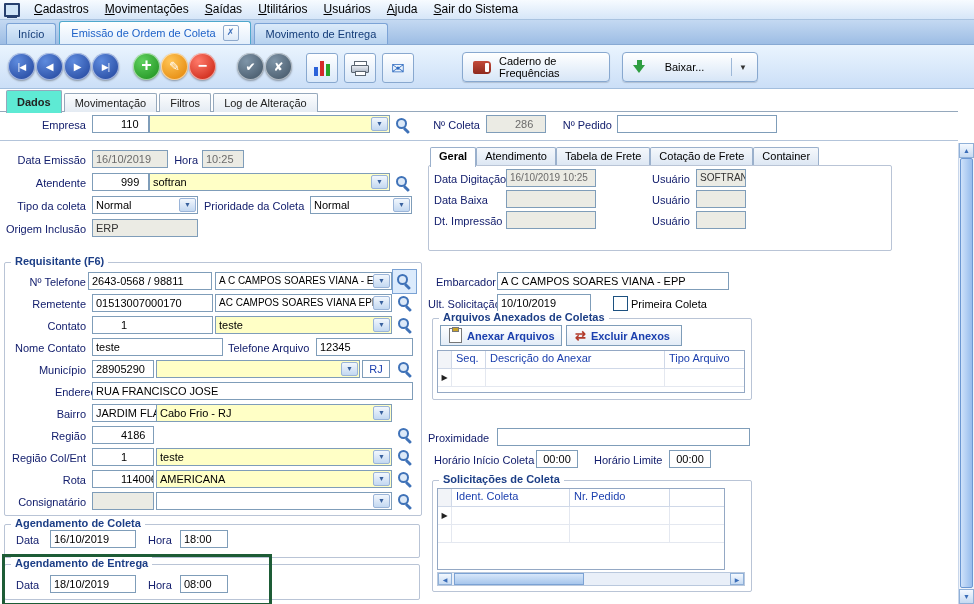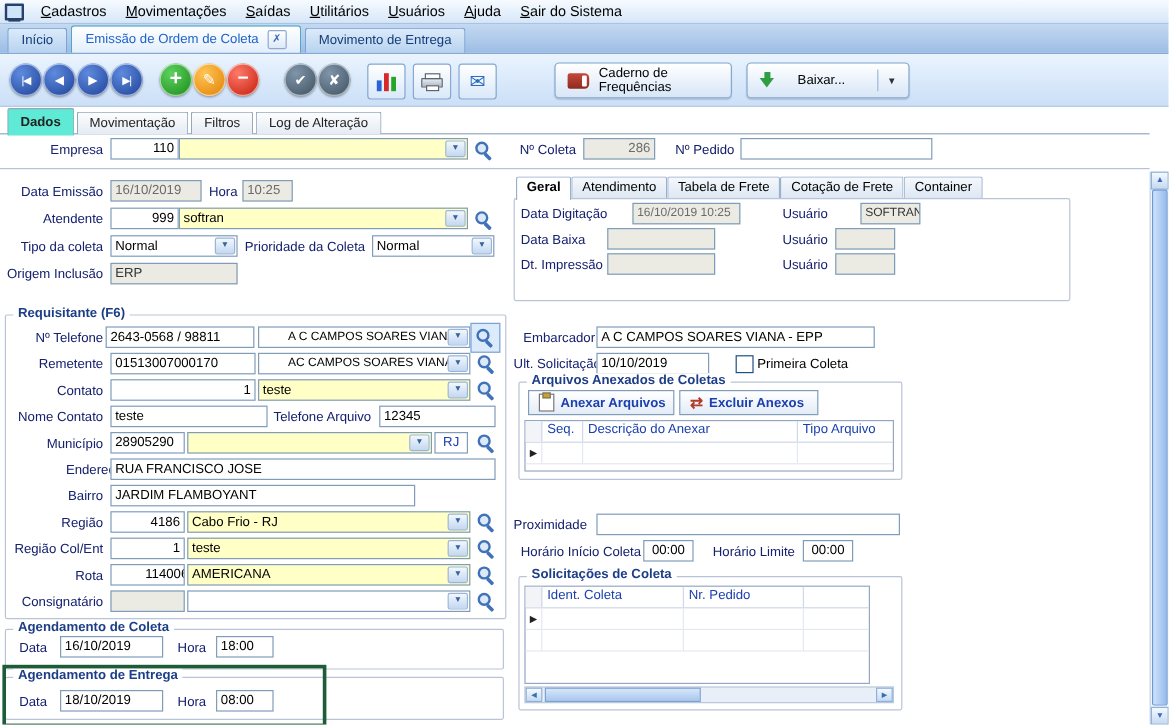--- a/index.html
+++ b/index.html
@@ -82,22 +82,22 @@
   .stab.active{margin-top:0;height:22px;line-height:22px;background:#5eead4;font-weight:bold;z-index:3;}
   .pageline{position:absolute;top:111px;left:0;width:958px;height:1px;background:#95a8bc;z-index:1;}
 
   
   .lbl{position:absolute;height:17px;line-height:17px;color:#15206e;white-space:nowrap;}
   .r{text-align:right;}
   .fld{position:absolute;height:18px;line-height:16px;border:1px solid #7f9db9;background:#fff;
        padding:0 3px;box-sizing:border-box;overflow:hidden;white-space:nowrap;color:#000;}
   .dis{background:#ebebe4;color:#6b6b6b;}
   .yel{background:#ffffc6;}
-  .num{text-align:right;padding-left:28px;}
-  .fs10{font-size:10px;margin-left:21px;}
+  .num{text-align:left;padding-left:28px;}
+  .fs10{font-size:10px;}
   .combo{padding-right:18px;}
   .ctext{display:block;overflow:hidden;white-space:nowrap;line-height:16px;}
   .arr{position:absolute;right:1px;top:1px;bottom:1px;width:15px;border:1px solid #9ab4d8;border-radius:2px;
        background:linear-gradient(#f2f7fd,#c3d8f1);display:flex;align-items:center;justify-content:center;color:#38619e;}
   .arr::before{content:"\25BC";font-size:7px;}
   .mag{position:absolute;width:17px;height:17px;}
   .mag::before{content:"";position:absolute;left:2px;top:2px;width:7px;height:7px;border:2px solid #3f72b8;border-radius:50%;background:#dce9f8;}
   .mag::after{content:"";position:absolute;left:11px;top:11px;width:7px;height:3px;background:#3f72b8;border-radius:1px;transform:rotate(45deg);transform-origin:0 0;}
   .magfocus{position:absolute;border:1px solid #7aa2d4;background:#dcebfc;}
   .sep{position:absolute;left:0;width:958px;height:2px;border-top:1px solid #b3c4da;border-bottom:1px solid #fff;}
@@ -334,21 +334,21 @@
   <span class="mag" style="left:396px;top:360px"></span>
 
   <div class="lbl r" style="left:18px;top:384px;width:84px">Endereço</div>
   <div class="fld" style="left:92px;top:382px;width:321px">RUA FRANCISCO JOSE</div>
 
   <div class="lbl r" style="left:2px;top:406px;width:84px">Bairro</div>
   <div class="fld" style="left:92px;top:404px;width:254px">JARDIM FLAMBOYANT</div>
 
   <div class="lbl r" style="left:2px;top:428px;width:84px">Região</div>
   <div class="fld num" style="left:92px;top:426px;width:62px">4186</div>
-  <div class="fld yel combo" style="left:156px;top:426px;width:236px">
+  <div class="fld yel combo" style="left:156px;top:404px;width:236px">
     <span class="ctext">Cabo Frio - RJ</span>
     <span class="arr"></span>
   </div>
   <span class="mag" style="left:396px;top:426px"></span>
 
   <div class="lbl r" style="left:2px;top:450px;width:84px">Região Col/Ent</div>
   <div class="fld num" style="left:92px;top:448px;width:62px">1</div>
   <div class="fld yel combo" style="left:156px;top:448px;width:236px">
     <span class="ctext">teste</span>
     <span class="arr"></span>

